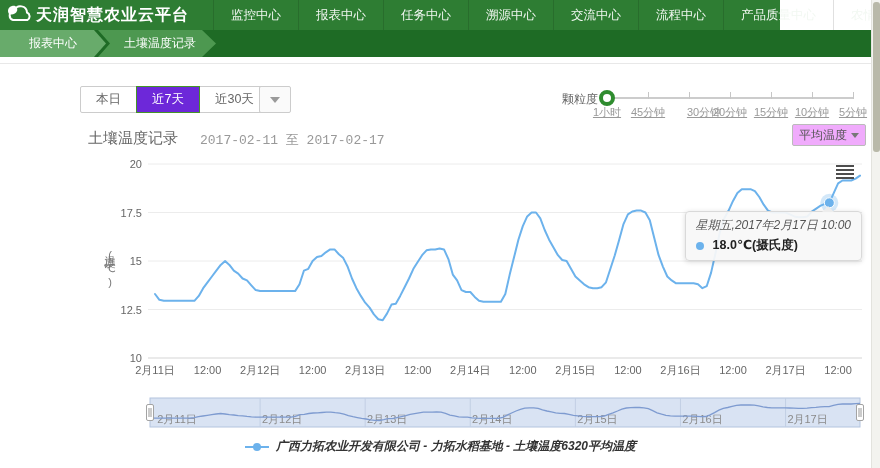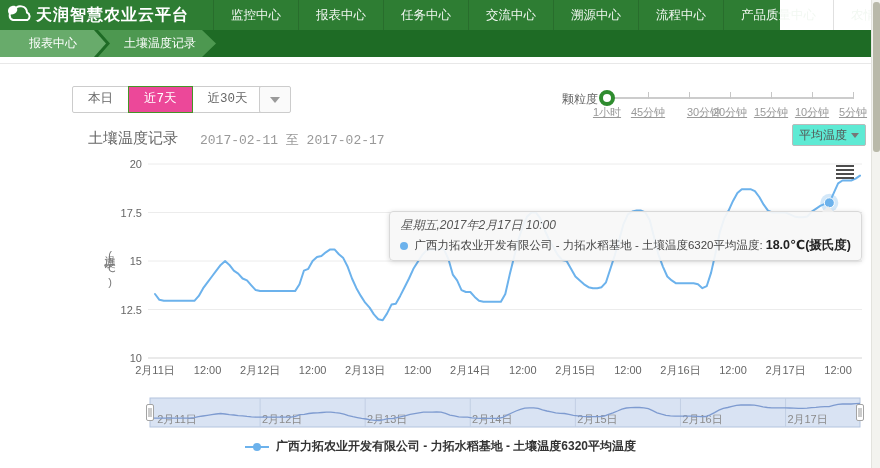--- a/index.html
+++ b/index.html
@@ -22,45 +22,45 @@
   .crumbbar { position:absolute; left:0; top:30px; width:880px; height:27px; background:#1e6b25; }
   .crumb { position:absolute; top:0; height:27px; line-height:27px; color:#fff; font-size:12px;
            text-align:center; cursor:pointer; }
   .crumb1 { left:0; width:106px; background:#68ab6b;
             clip-path:polygon(0 0,94px 0,106px 50%,94px 100%,0 100%); }
   .crumb2 { left:98px; width:118px; background:#4d9850;
             clip-path:polygon(0 0,12px 50%,0 100%,104px 100%,118px 50%,104px 0); padding-left:6px; }
   .content-divider { position:absolute; left:0; top:63px; width:880px; height:1px; background:#e8e8e8; }
 
   
-  .btn-group { position:absolute; left:72px; top:86px; display:flex;font-family:Liberation Mono, monospace; }
+  .btn-group { position:absolute; left:80px; top:86px; display:flex; }
   .btn { height:27px; line-height:25px; padding:0 15px; border:1px solid #ccc; background:#fff;
          color:#666; font-size:12.5px; cursor:pointer; margin-left:-1px; }
   .btn.first { border-radius:2px 0 0 2px; margin-left:0; }
   .btn.last { border-radius:0 2px 2px 0; }
-  .btn.active { background:#ec4899; border-color:#459427; color:#fff; position:relative; z-index:1; }
+  .btn.active { background:#6d28d9; border-color:#459427; color:#fff; position:relative; z-index:1; }
   .caret-btn { height:27px; width:32px; border:1px solid #ccc; background:#fafafa; border-radius:2px;
                margin-left:7px; cursor:pointer; display:flex; align-items:center; justify-content:center; }
   .caret-down { width:0; height:0; border-left:5px solid transparent; border-right:5px solid transparent;
                 border-top:6px solid #9a9a9a; }
 
   
   .gran-label { position:absolute; left:562px; top:91px; font-size:12px; color:#666; }
   .gran-slider { position:absolute; left:598px; top:88px; width:264px; height:30px; }
   .gran-rail { position:absolute; left:9px; right:9px; top:9px; height:2px; background:#ccc; }
   .gran-tick { position:absolute; top:4px; width:1px; height:7px; background:#c6c6c6; }
   .gran-handle { position:absolute; top:2px; width:16px; height:16px; border-radius:50%;
                  background:#fff; border:4px solid #2f8c2f; cursor:pointer; }
   .gran-lab { position:absolute; top:17px; transform:translateX(-50%); font-size:11px; color:#999; white-space:nowrap;text-decoration:underline; }
 
   
   .report-title { position:absolute; left:88px; top:129px; font-size:15px; color:#666; }
   .report-dates { position:absolute; left:200px; top:131px; font-size:13px; color:#999;font-family:Liberation Mono, monospace; }
   .metric-select { position:absolute; left:792px; top:124px; width:74px; height:22px; border:1px solid #bbb;
-                   border-radius:2px; background:#5eead4; display:flex; align-items:center; padding:0 6px;
+                   border-radius:2px; background:#f0abfc; display:flex; align-items:center; padding:0 6px;
                    font-size:12px; color:#555; cursor:pointer; }
   .metric-caret { margin-left:auto; width:0; height:0; border-left:4px solid transparent;
                   border-right:4px solid transparent; border-top:5px solid #777; }
 
   
   #chart { position:absolute; left:0; top:0; width:880px; height:468px; }
   .y-axis-name { position:absolute; left:102px; top:247px; writing-mode:vertical-rl; text-orientation:upright;
                  font-size:11px; color:#777; letter-spacing:1px; }
   .toolbox { position:absolute; left:836px; top:165px; width:18px; height:14px; cursor:pointer;
              display:flex; flex-direction:column; justify-content:space-between; }
@@ -73,21 +73,21 @@
   .tt-time { font-size:12px; color:#555; margin-bottom:3px;font-style:italic; }
   .tt-row { font-size:11.5px; color:#444; display:flex; align-items:center; }
   .tt-dot { width:8px; height:8px; border-radius:50%; background:#6cb2ec; margin-right:6px; flex:0 0 auto; }
   .tt-val { font-weight:bold; color:#222; font-size:12.5px; margin-left:3px; }
   .tt-arrow { position:absolute; top:-6px; right:27px; width:0; height:0;
               border-left:6px solid transparent; border-right:6px solid transparent;
               border-bottom:6px solid #ededed; }
 
   
   .legend { position:absolute; left:0; top:438px; width:880px; display:flex; justify-content:center;
-            align-items:center; cursor:pointer; }
+            align-items:center; cursor:pointer;font-style:italic; }
   .legend-text { font-size:12px; font-weight:bold; color:#333; margin-left:6px; }
 
   
   .scrollbar { position:absolute; right:0; top:0; width:9px; height:468px; background:#f3f3ef;
                border-left:1px solid #e3e3de; }
   .scroll-thumb { position:absolute; left:1px; top:2px; width:7px; height:150px; background:#b9b9a9;
                   border-radius:3px; cursor:pointer; }
 </style>
 </head>
 <body>
@@ -99,22 +99,22 @@
       <svg width="26" height="20" viewBox="0 0 26 20">
         <path d="M3 9 C1 6 2 2 6 1 C10 0 12 3 11 6 C10 9 6 10 3 9 Z" fill="#fff"></path>
         <path d="M7 15 a5 5 0 0 1 1.5-9.7 A6.5 6.5 0 0 1 21 7.5 a4.2 4.2 0 0 1 0.5 7.5 Z" fill="none" stroke="#fff" stroke-width="2"></path>
       </svg>
       <span class="app-title">天润智慧农业云平台</span>
     </div>
     <div class="nav-items">
       <div class="nav-item">监控中心</div>
       <div class="nav-item">报表中心</div>
       <div class="nav-item">任务中心</div>
+      <div class="nav-item">溯源中心</div>
       <div class="nav-item">交流中心</div>
-      <div class="nav-item">溯源中心</div>
       <div class="nav-item">流程中心</div>
       <div class="nav-item">产品质量中心</div>
       <div class="nav-item">农情资讯中心</div>
     </div>
 
   </div>
 
   <div class="crumbbar">
     <div class="crumb crumb1">报表中心</div>
     <div class="crumb crumb2">土壤温度记录</div>
@@ -212,21 +212,20 @@
       <i></i>
       <i></i>
       <i></i>
   </div>
 
   <div class="tooltip">
     <div class="tt-arrow"></div>
     <div class="tt-time">星期五,2017年2月17日 10:00</div>
     <div class="tt-row">
       <span class="tt-dot"></span>
-      <span>广西力拓农业开发有限公司 - 力拓水稻基地 - 土壤温度6320平均温度:</span>
       <span class="tt-val">18.0℃(摄氏度)</span>
     </div>
   </div>
 
   <div class="legend">
     <svg width="26" height="10" viewBox="0 0 26 10">
       <line x1="1" y1="5" x2="25" y2="5" stroke="#6cb2ec" stroke-width="2"></line>
       <circle cx="13" cy="5" r="4" fill="#6cb2ec"></circle>
     </svg>
     <span class="legend-text">广西力拓农业开发有限公司 - 力拓水稻基地 - 土壤温度6320平均温度</span>

